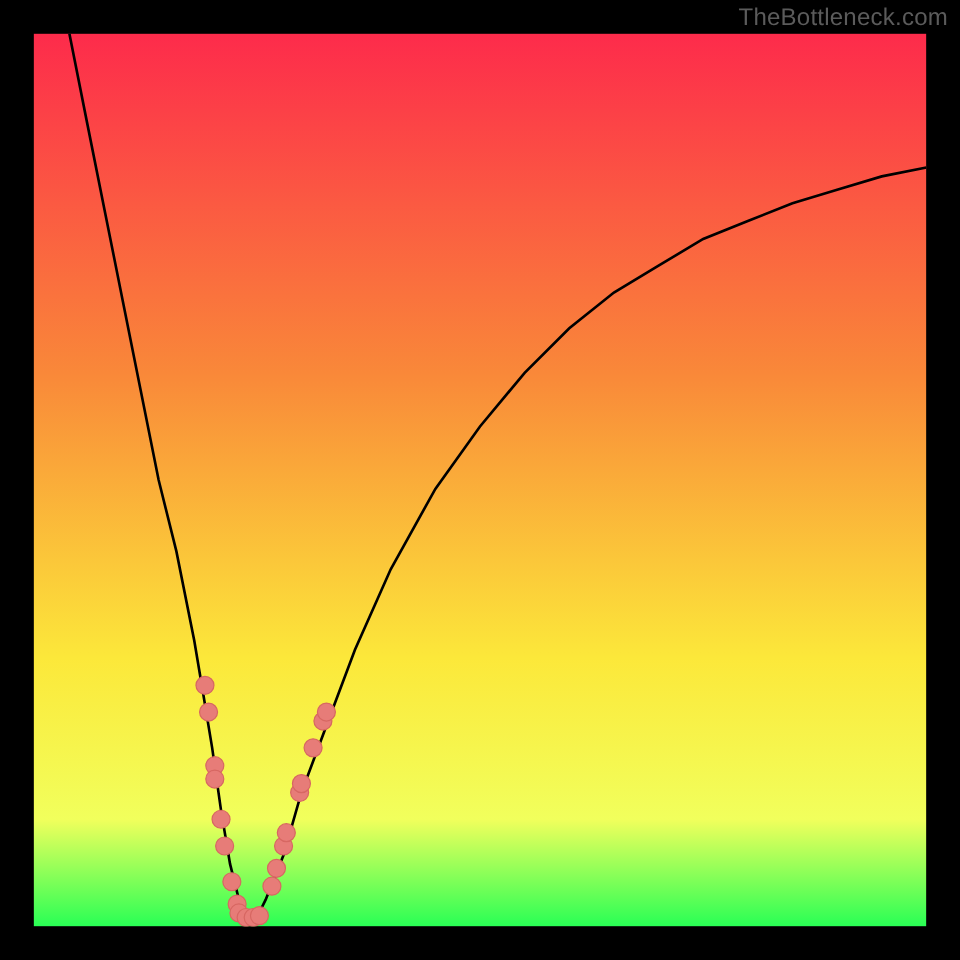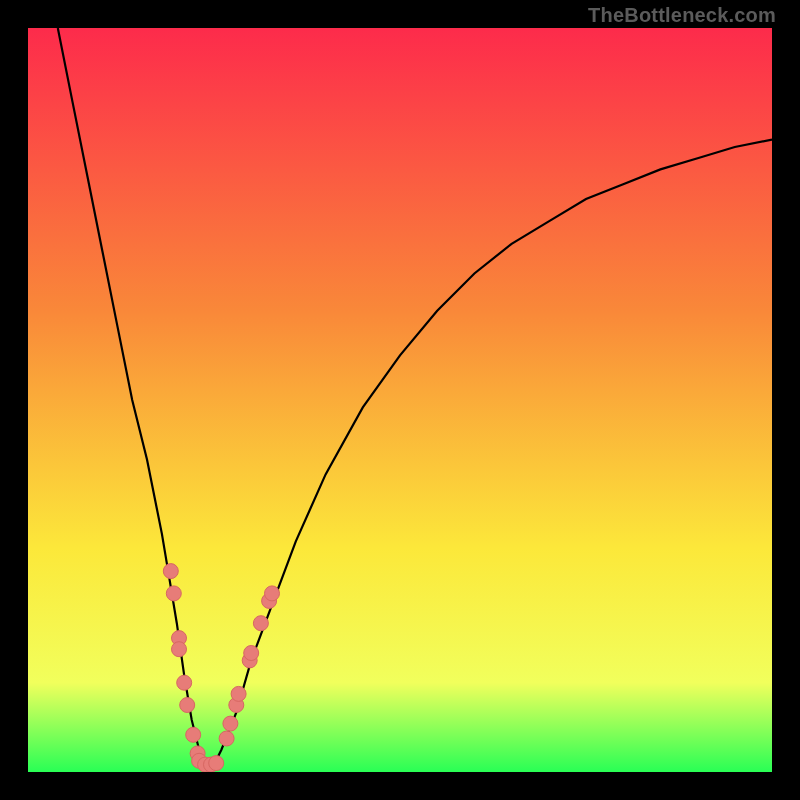--- a/index.html
+++ b/index.html
@@ -22,24 +22,24 @@
     position: absolute;
     top: 28px;
     left: 28px;
     width: 744px;
     height: 744px;
     
   }
   .watermark {
     position: absolute;
     top: 4px;
-    right: 24px;
+    right: 10px;
     font-size: 20px;
     color: #5b5b5b;
-    font-weight: 700;
+    font-weight: 400;
     letter-spacing: 0.2px;
   }
   svg {
     position: absolute;
     top: 0;
     left: 0;
   }
 </style>
 </head>
 <body>

